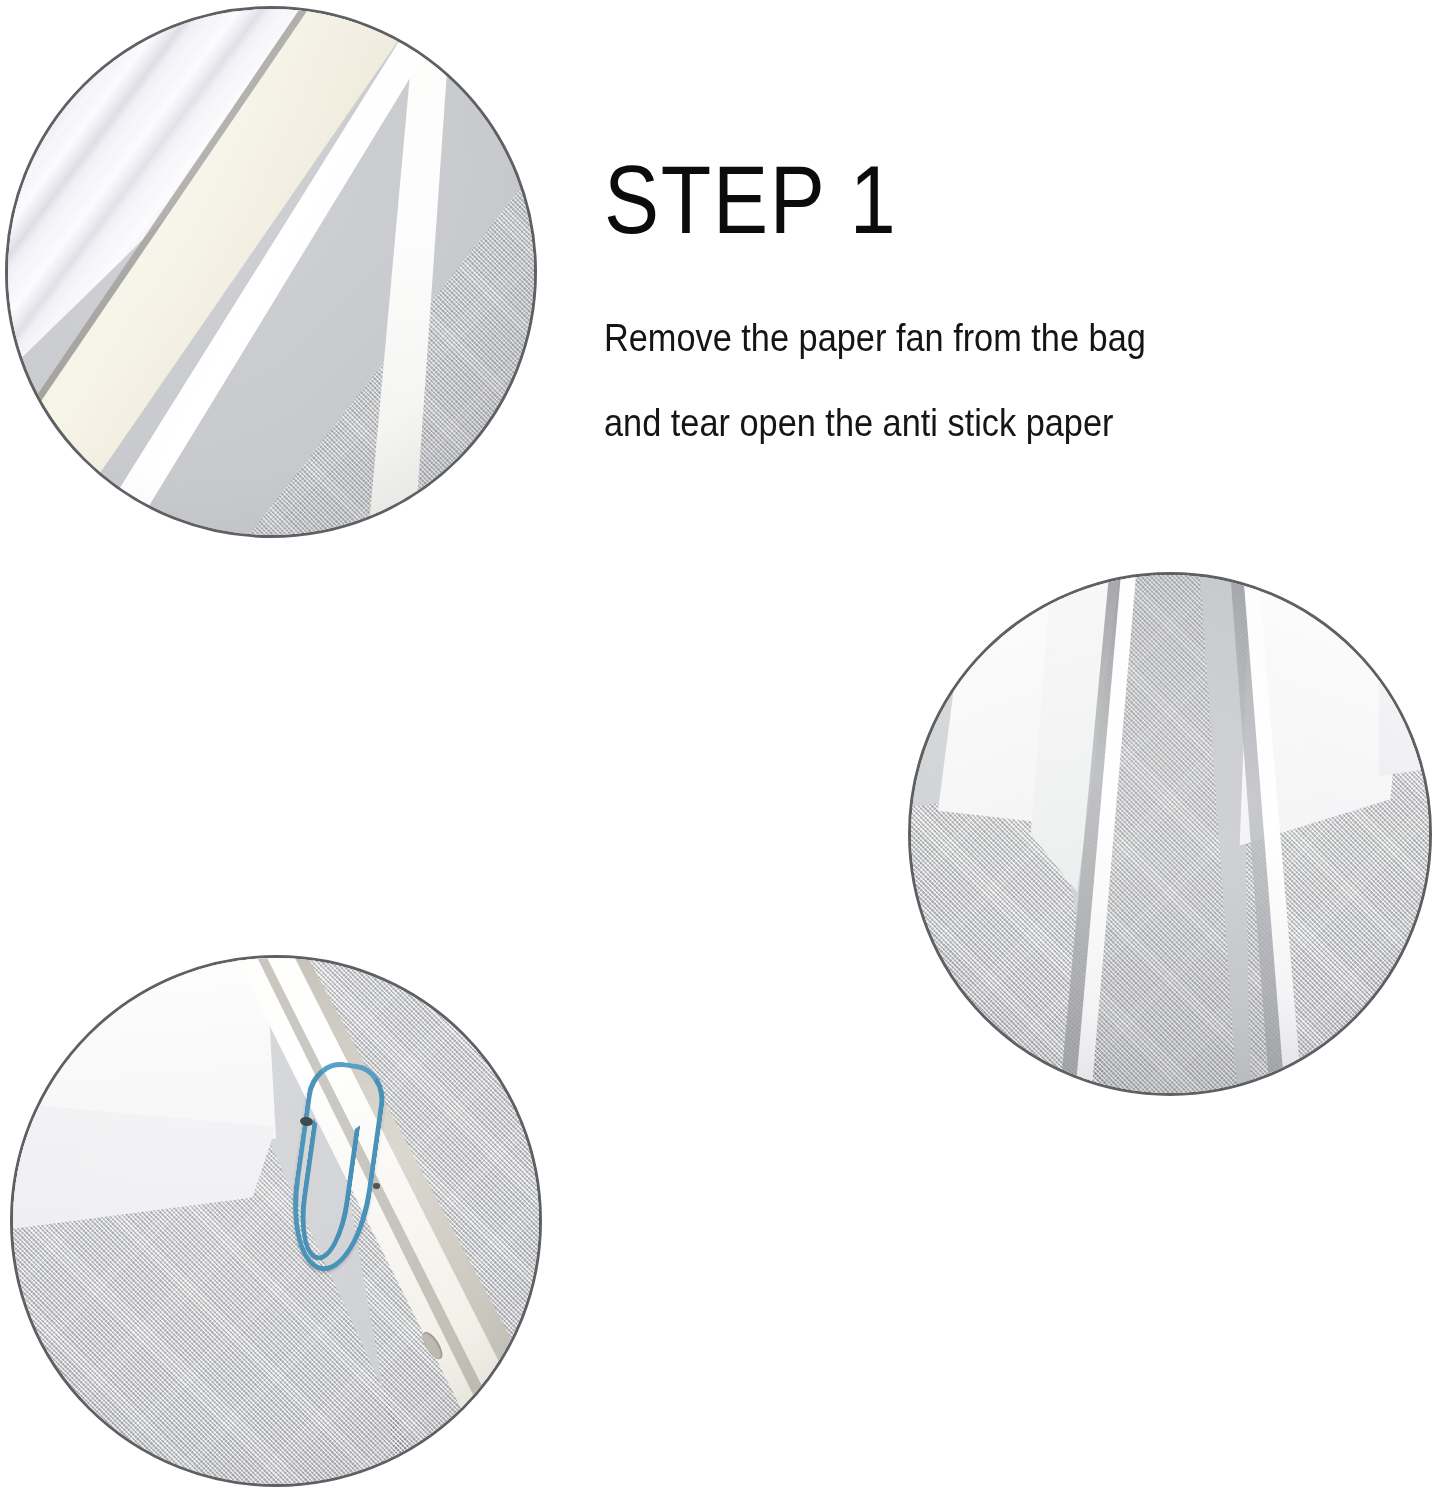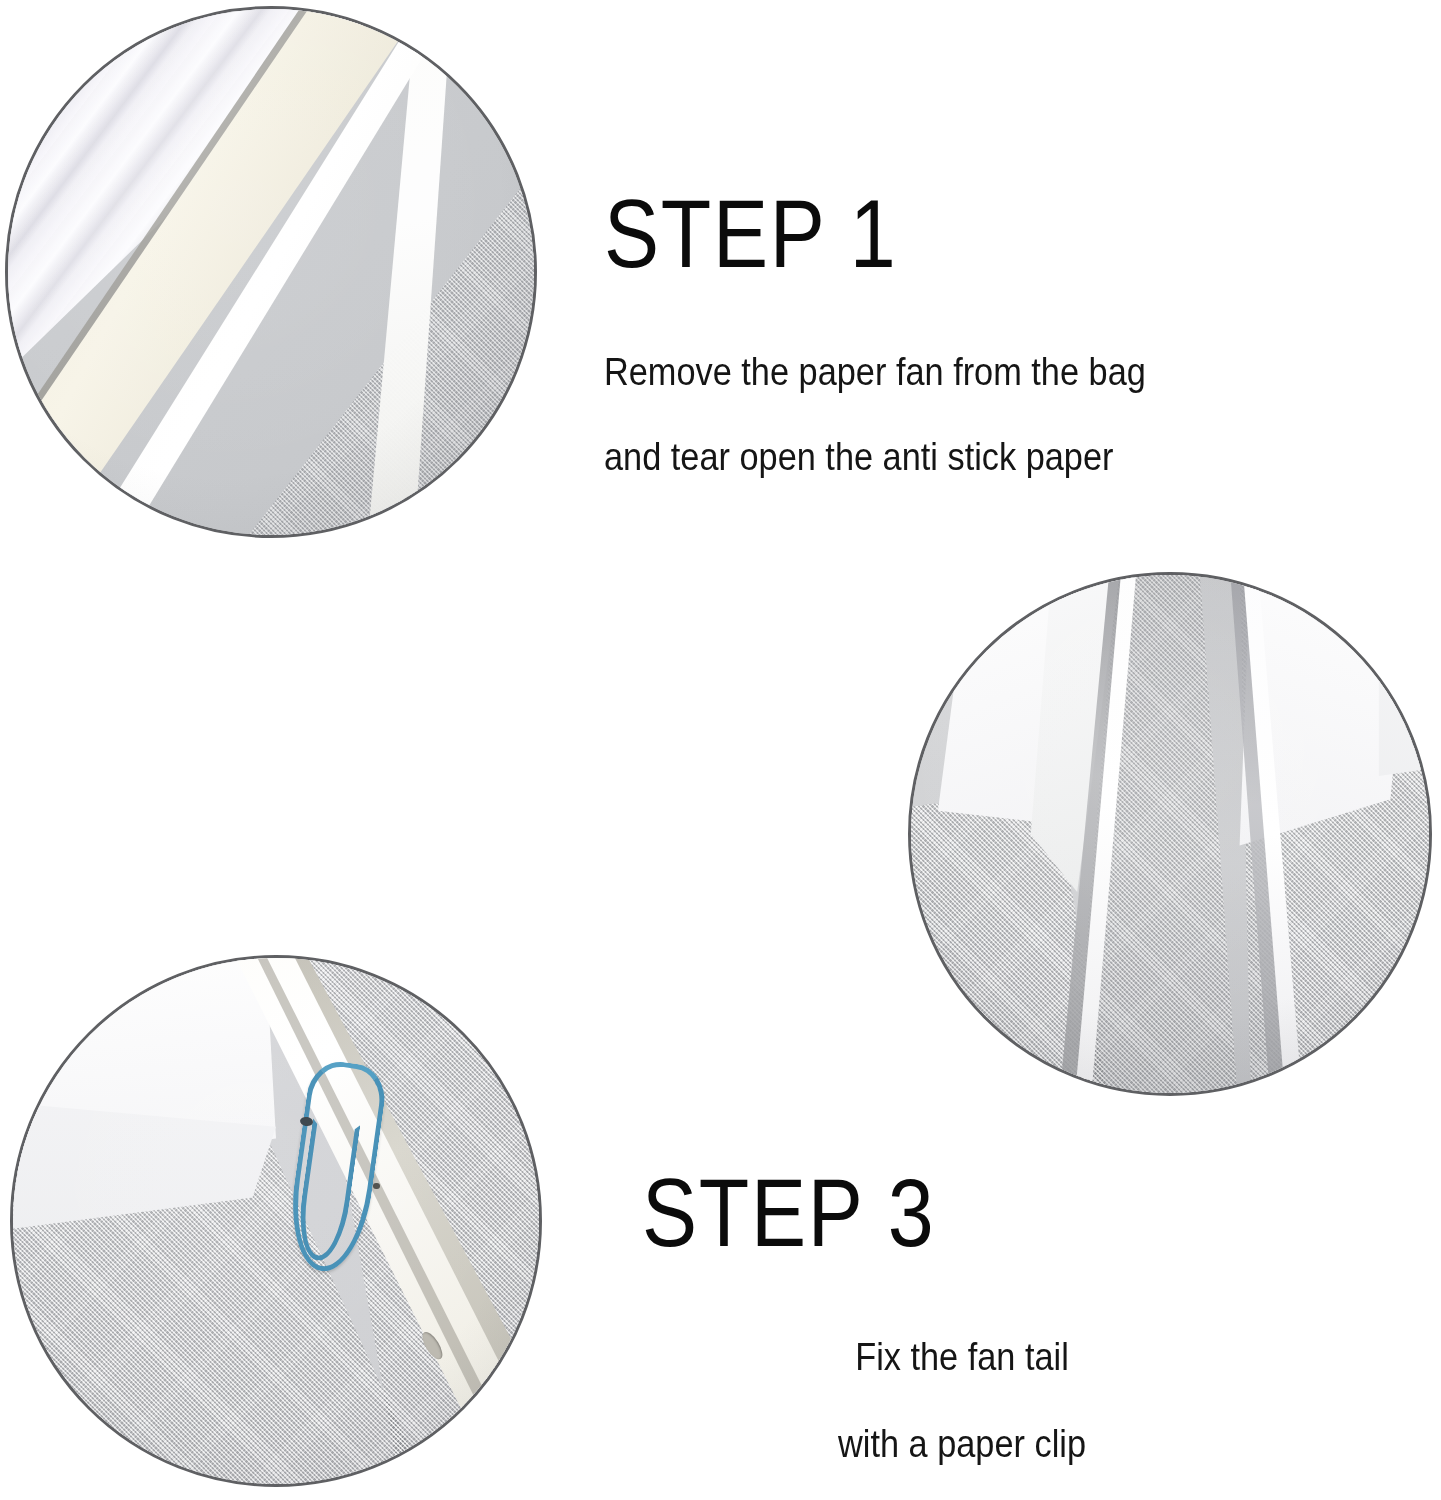--- a/index.html
+++ b/index.html
@@ -221,21 +221,21 @@
     width: 2.2%; height: 1.6%;
     border-radius: 50%;
     background: #2f3a41;
     transform: rotate(8deg);
   }
   .c3-vignette {
     background: radial-gradient(circle at 46% 40%, rgba(255,255,255,0.10) 0%, rgba(255,255,255,0) 56%, rgba(88,90,94,0.18) 100%);
   }
 
   
-  .step-block { position: absolute; margin-top: 34px; }
+  .step-block { position: absolute; }
   .step-heading {
     font-size: 96px;
     line-height: 1.0;
     font-weight: 400;
     letter-spacing: 2px;
     color: #0b0b0b;
     transform: scaleX(0.86);
     transform-origin: left center;
     white-space: nowrap;
   }
@@ -324,19 +324,14 @@
       <div class="layer c3-tail-seam"></div>
       <div class="c3-hole"></div>
       <div class="c3-dot"></div>
       <div class="clip-outer"></div>
       <div class="clip-inner"></div>
       <div class="clip-tip"></div>
       <div class="layer c3-vignette"></div>
     </div>
   </div>
 
-  <div class="step-block" id="step-3-block">
-    <div class="step-heading">STEP 3</div>
-    <div class="step-body-line body-row-1">Fix the fan tail</div>
-    <div class="step-body-line body-row-2">with a paper clip</div>
-  </div>
 
 </div>
 
 </body></html>

